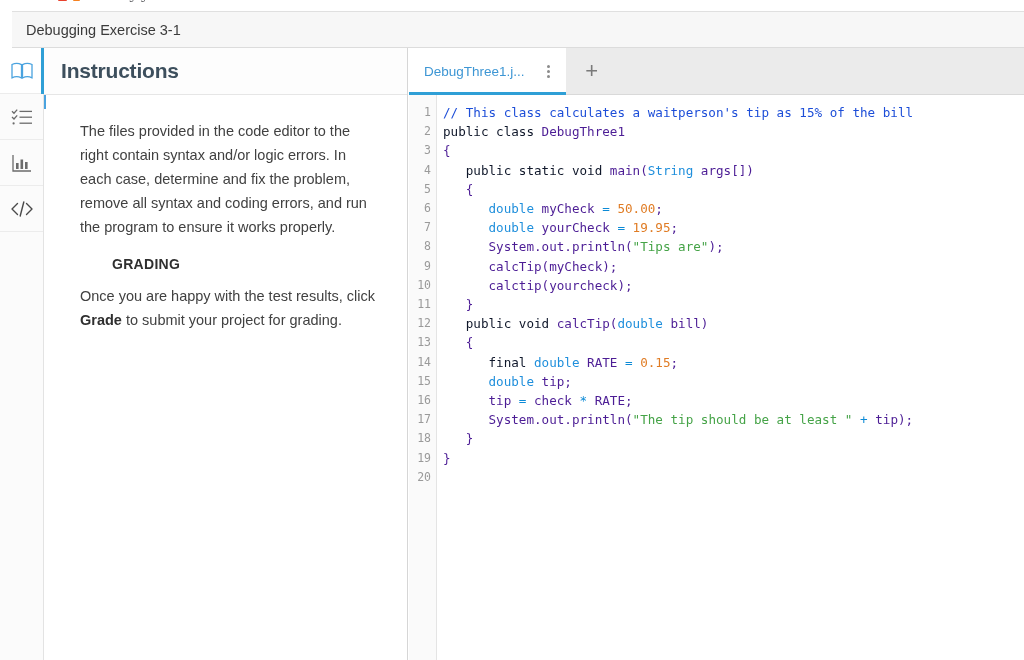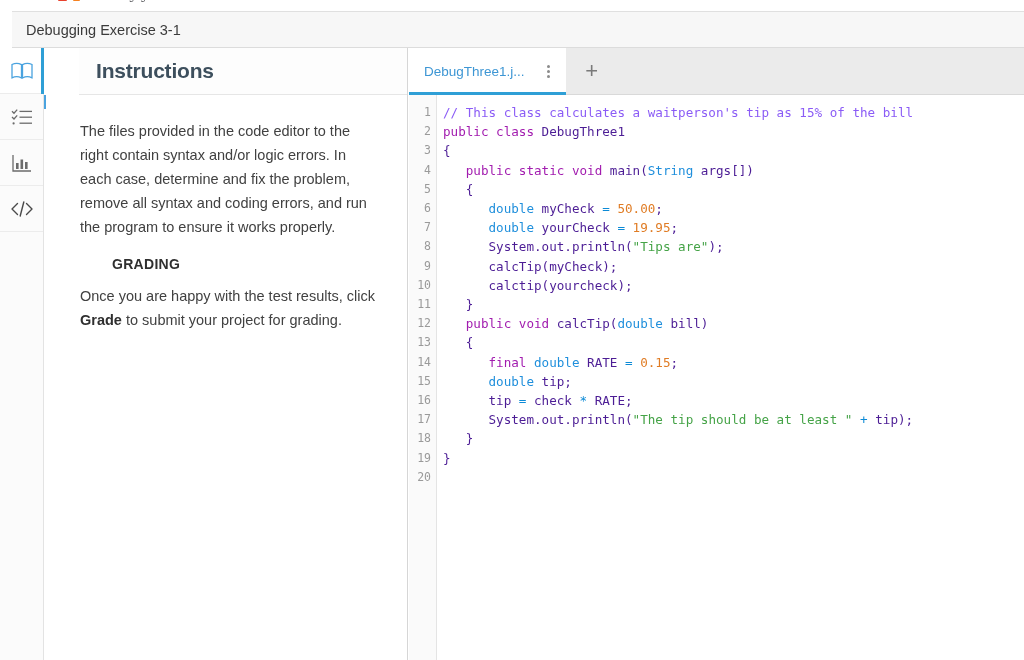--- a/index.html
+++ b/index.html
@@ -59,21 +59,20 @@
   .instr-panel{
     position:absolute; left:44px; top:48px; width:364px; height:612px;
     background:#ffffff; border-right:1px solid #d6d6d6;
     display:flex; flex-direction:column;
   }
   .instr-head{
     height:47px; flex:0 0 47px;
     display:flex; align-items:center;
     border-bottom:1px solid #e6e6e6;
     background:#fdfdfd;
-    margin-left:35px;
   }
   .instr-head h1{
     padding-left:17px;
     font-size:21px; font-weight:bold; color:#3d4f5d;
     letter-spacing:-.2px;
   }
   .instr-body{
     flex:1 1 auto; padding:24px 30px 20px 36px;
     overflow:hidden; position:relative;
   }
@@ -141,25 +140,25 @@
     padding-right:5px;
   }
   .code{
     flex:1 1 auto; padding:8px 0 0 6px; overflow:hidden;
   }
   .code .ln{
     font-family:"DejaVu Sans Mono", monospace;
     font-size:12.6px; line-height:19.2px; color:#383a42;
     white-space:pre;
   }
-  .kw   { color:#a21caf; }
+  .kw   { color:#0f172a; }
   .typ  { color:#1f8fdc; }
   .num  { color:#e07c24; }
   .str  { color:#45a347; }
-  .cmt  { color:#8b5cf6; }
+  .cmt  { color:#1d4ed8; }
   .op   { color:#0c8ad6; }
   .pln  { color:#4c1d95; }
 </style>
 </head>
 <body>
 
 <div class="brand-strip">
   <div class="brand-inner">
     <span class="brand-mark-a"></span>
     <span class="brand-mark-b"></span>

